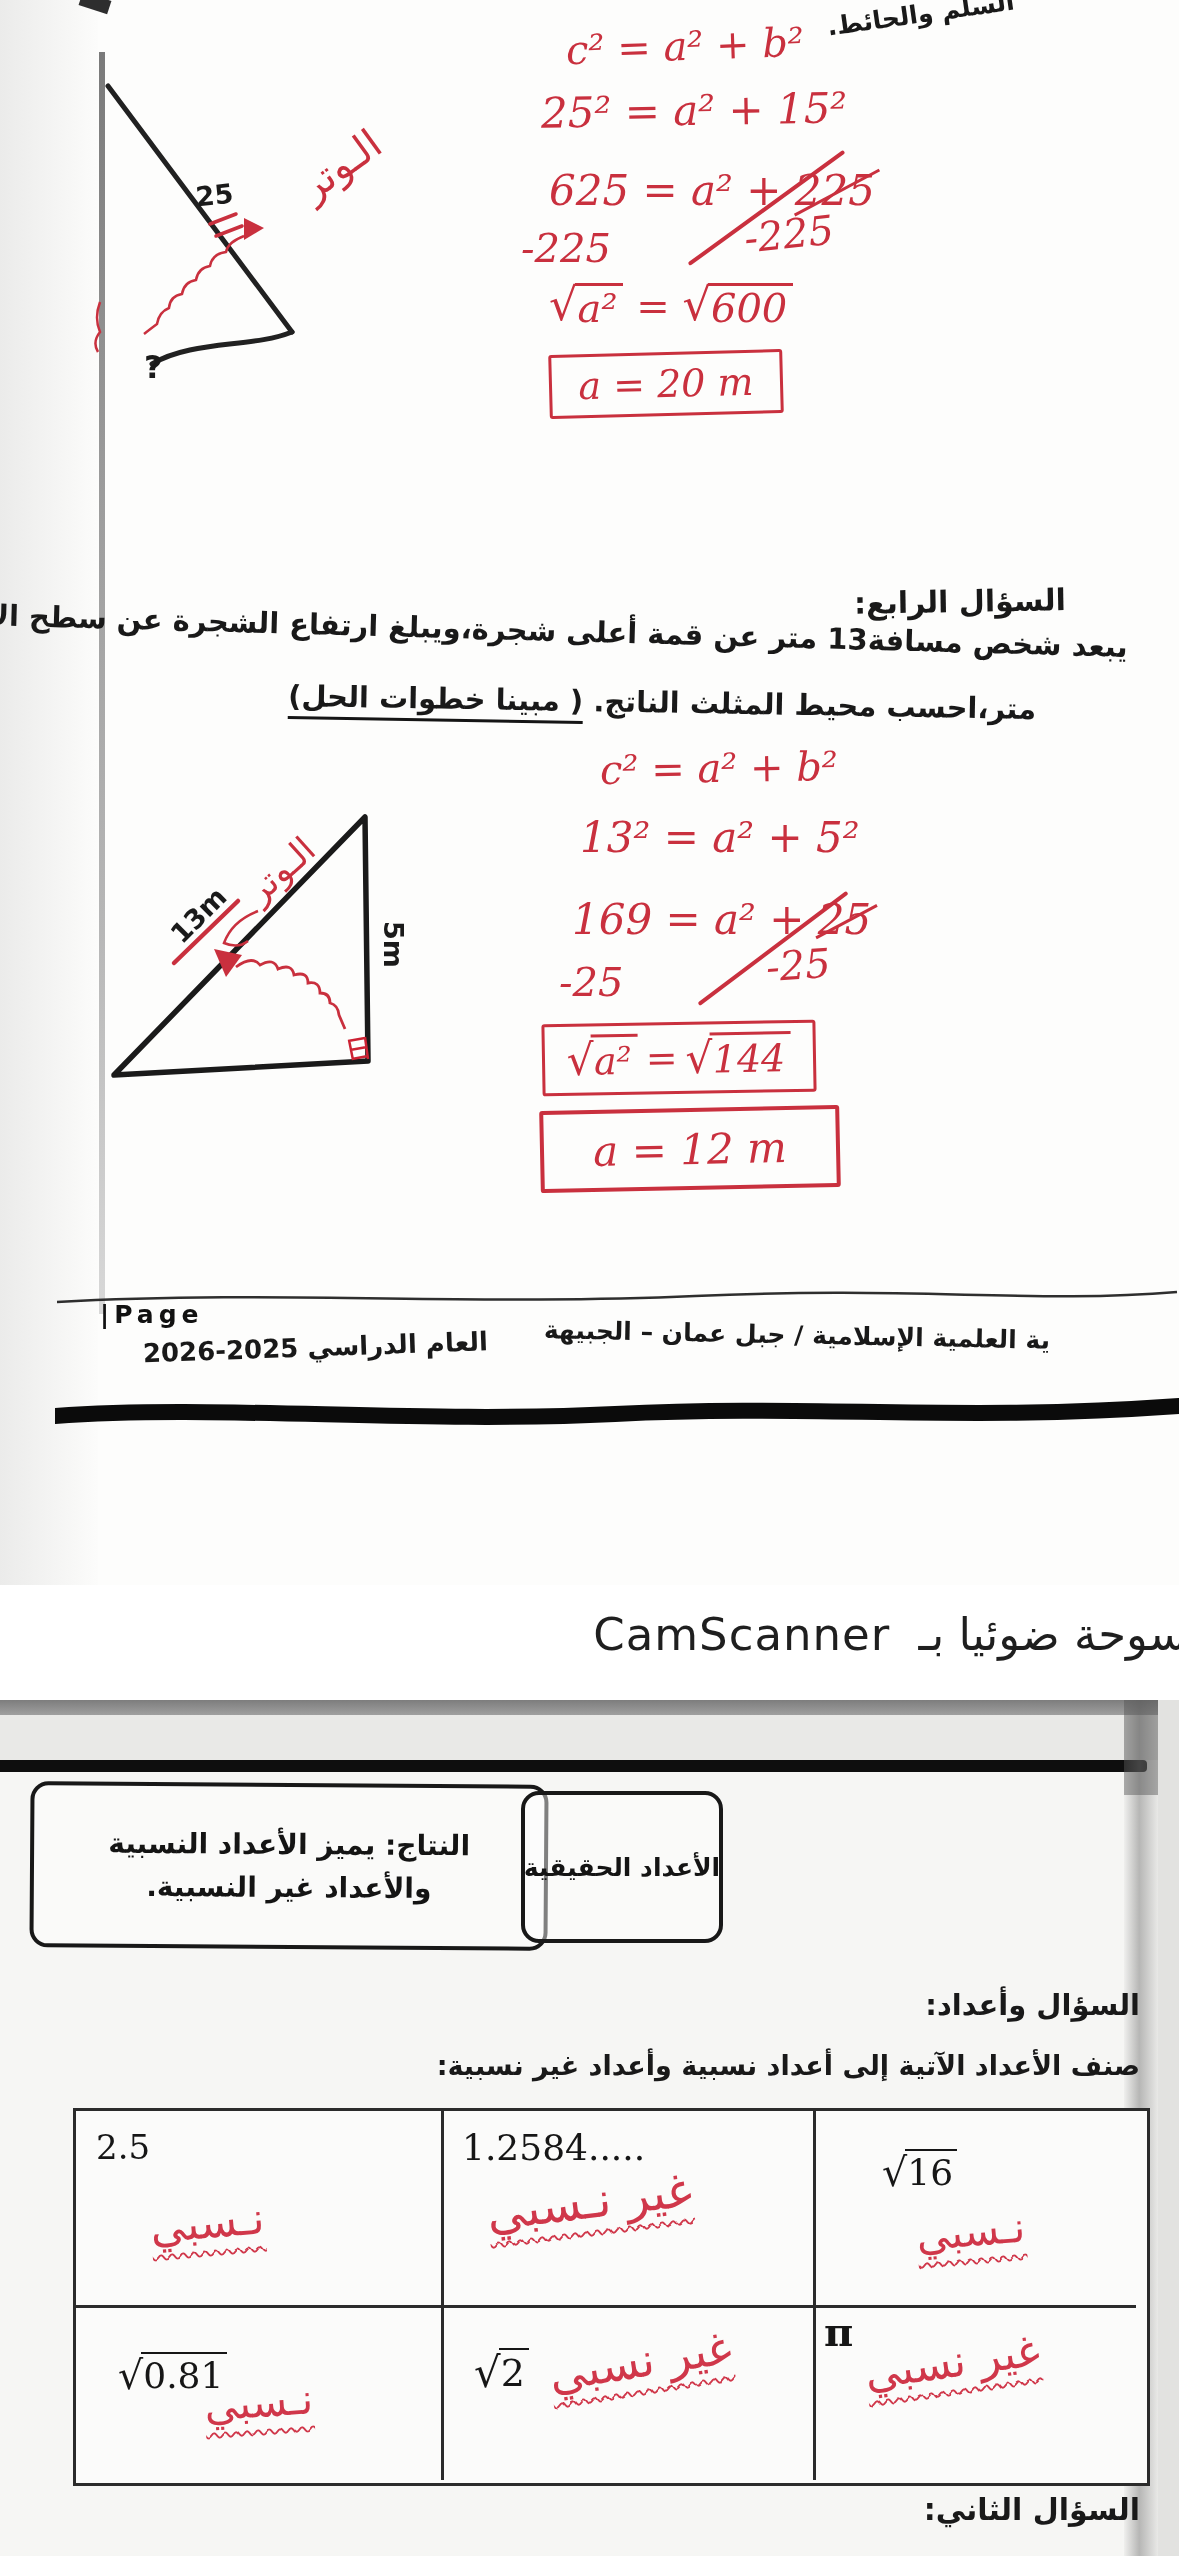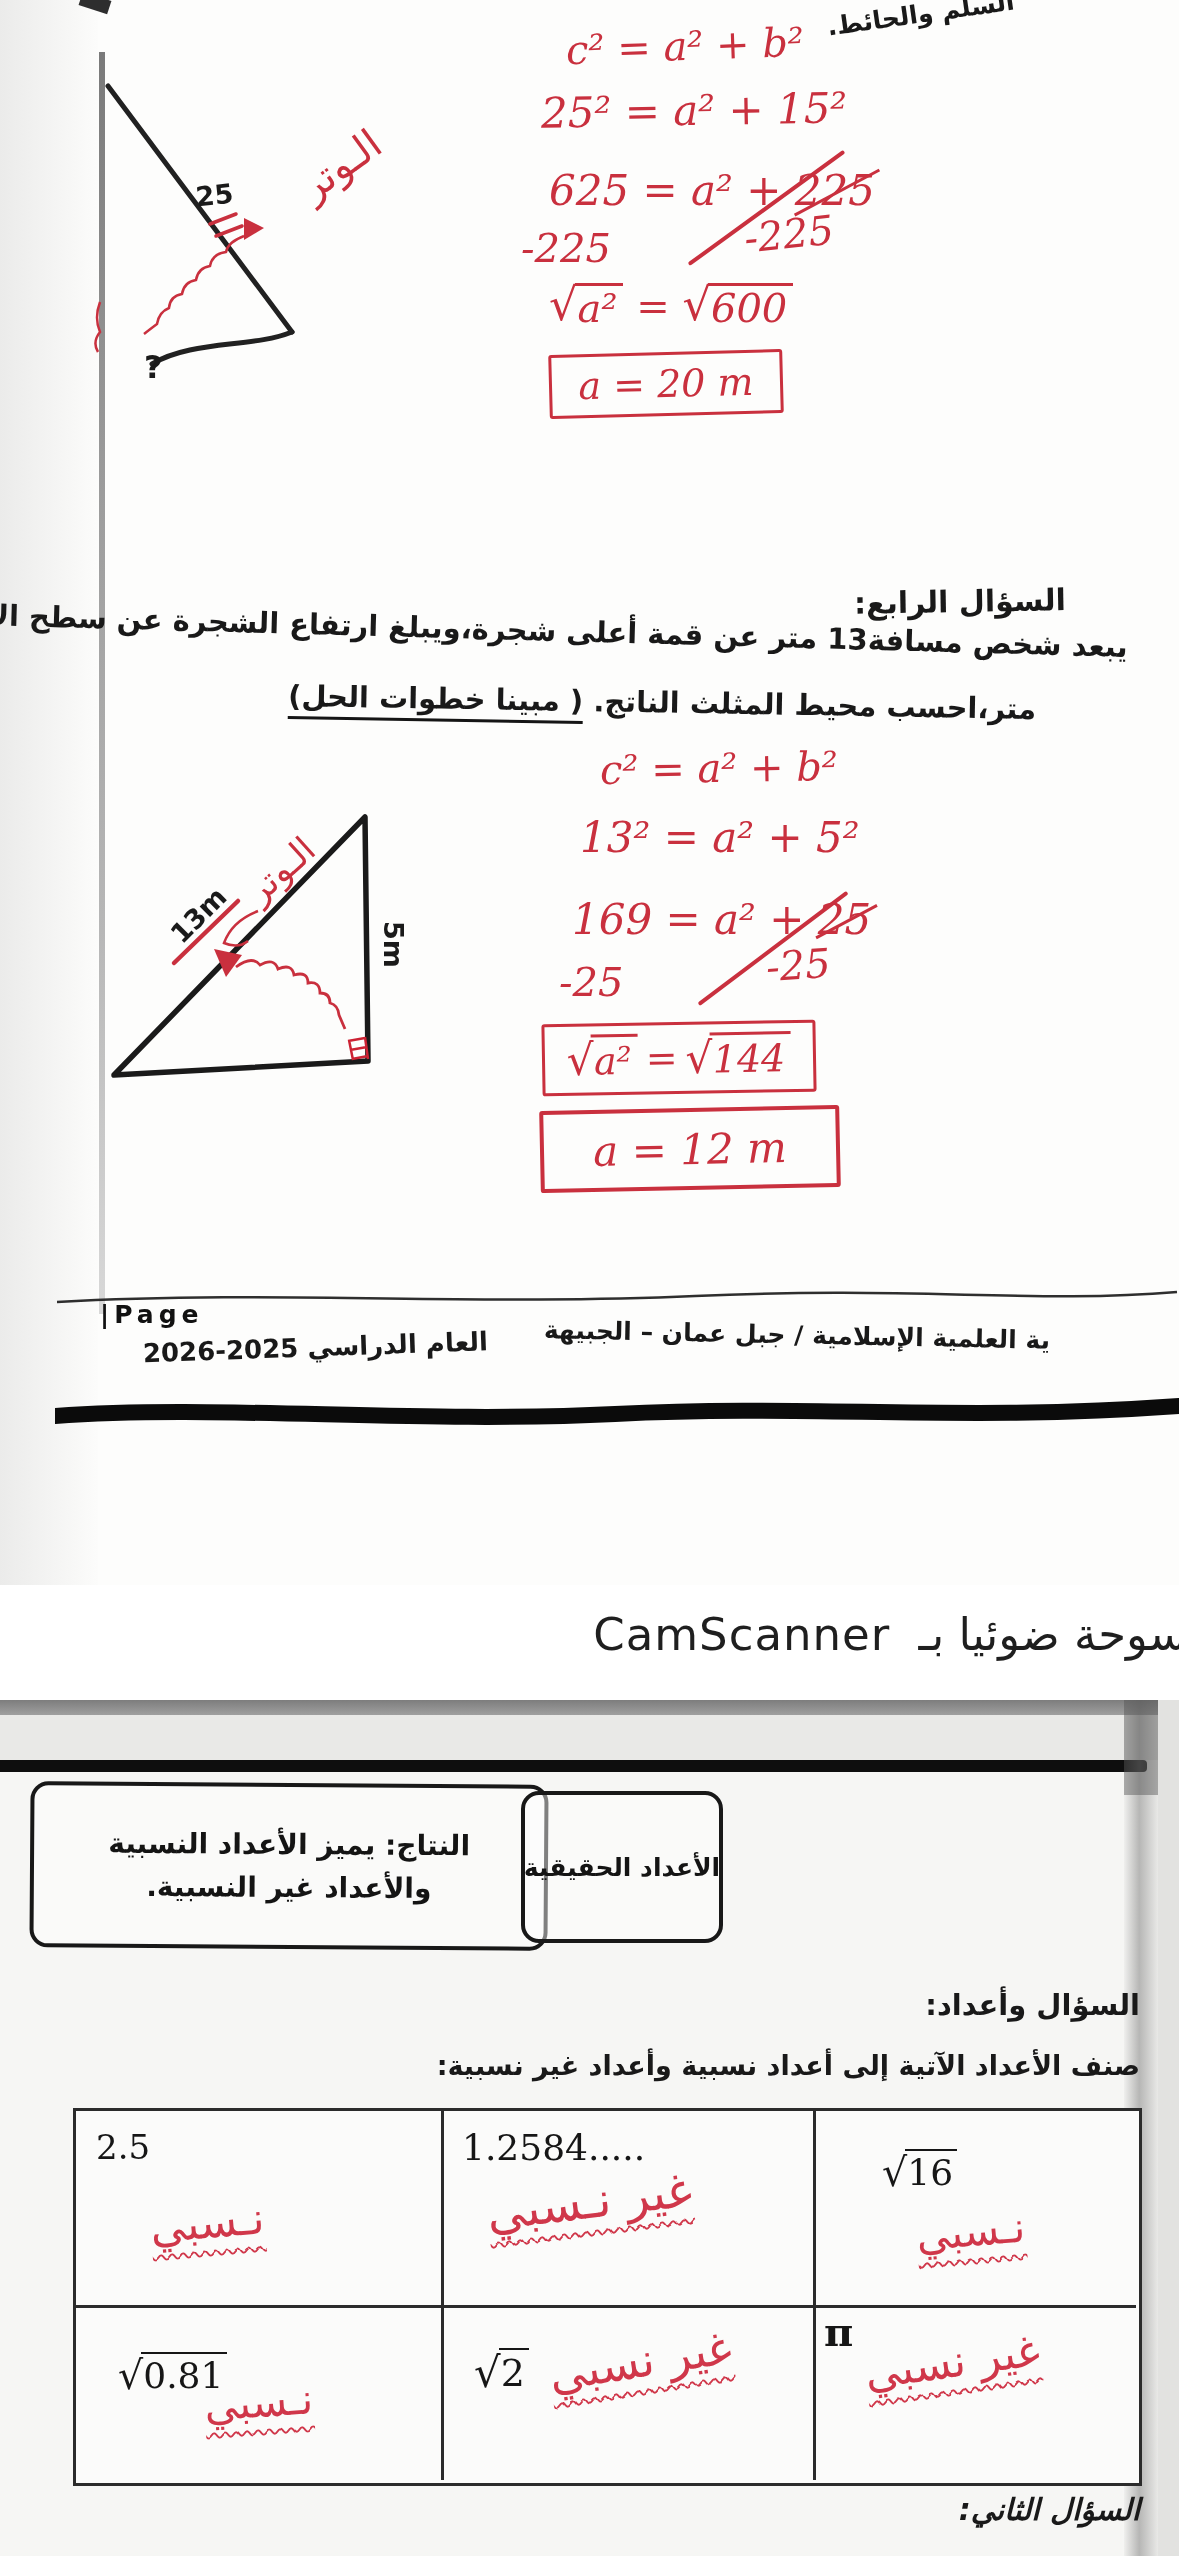--- a/index.html
+++ b/index.html
@@ -44,21 +44,21 @@
   .p2-topband{left:0;top:1700px;width:1179px;height:15px;background:linear-gradient(180deg,#7d7d7d,#9f9f9f);}
   .p2-subband{left:0;top:1715px;width:1179px;height:45px;background:#e9e9e7;}
   .p2-blackbar{left:0;top:1760px;width:1147px;height:12px;background:#0e0e0e;border-radius:0 4px 4px 0;}
   .p2-rstripe{left:1124px;top:1700px;width:34px;height:856px;
       background:linear-gradient(90deg,rgba(120,120,120,.05),rgba(105,105,105,.45) 45%,rgba(135,135,135,.12));}
   .p2-rstripe-top{left:1124px;top:1700px;width:34px;height:95px;background:rgba(85,85,85,.45);}
   .p2-redge{left:1158px;top:1700px;width:21px;height:856px;background:#e2e2e0;}
   .obox{position:absolute;border:4px solid #181818;border-radius:18px;display:flex;align-items:center;
       justify-content:center;color:#141414;background:rgba(255,255,255,.45);}
   
-  .tbl{left:73px;top:2108px;width:1063px;height:372px;border:3px solid #2b2b2b;background:#fbfbfa;}
+  .tbl{left:73px;top:2108px;width:1063px;height:372px;border:3px solid #2b2b2b;background:#fbfbfa;padding-left:8px;}
   .cell{position:absolute;box-sizing:border-box;}
   .cdiv{border-right:3px solid #2b2b2b;}
   .rdiv{border-bottom:3px solid #2b2b2b;}
   .cell .val{position:absolute;color:#161616;font-family:"DejaVu Serif",serif;white-space:nowrap;}
   .cell .sqrtb{position:absolute;color:#161616;font-family:"DejaVu Serif",serif;white-space:nowrap;display:inline-flex;align-items:flex-start;}
   .cell .sqrtb .sign{font-size:1.1em;margin-right:-2px;}
   .cell .sqrtb .rad{border-top:2.5px solid #161616;padding:1px 4px 0 2px;}
   .ans{position:absolute;color:#d0374a;font-family:"DejaVu Sans",sans-serif;white-space:nowrap;
       text-decoration:underline wavy #d0374a 2px;text-underline-offset:12px;}
 </style>
@@ -210,15 +210,15 @@
           <span class="rad">2</span>
         </span>
       <span class="ans" style="left:104px;top:26px;font-size:46px;transform:rotate(-9deg);">غير نسبي</span>
     </div>
     <div class="cell" style="left:740px;top:197px;width:320px;height:172px;">
       <span class="val b" style="left:8px;top:0px;font-size:40px;">π</span>
       <span class="ans" style="left:48px;top:28px;font-size:44px;transform:rotate(-8deg);">غير نسبي</span>
     </div>
   </div>
 
-  <div class="print rtl b nowrap" style="right:39px;top:2492px;font-size:30px;font-style:italic;">السؤال الثاني:</div>
+  <div class="print rtl b nowrap" style="right:39px;top:2492px;font-size:30px;">السؤال الثاني:</div>
 
 </div>
 
 </body></html>

